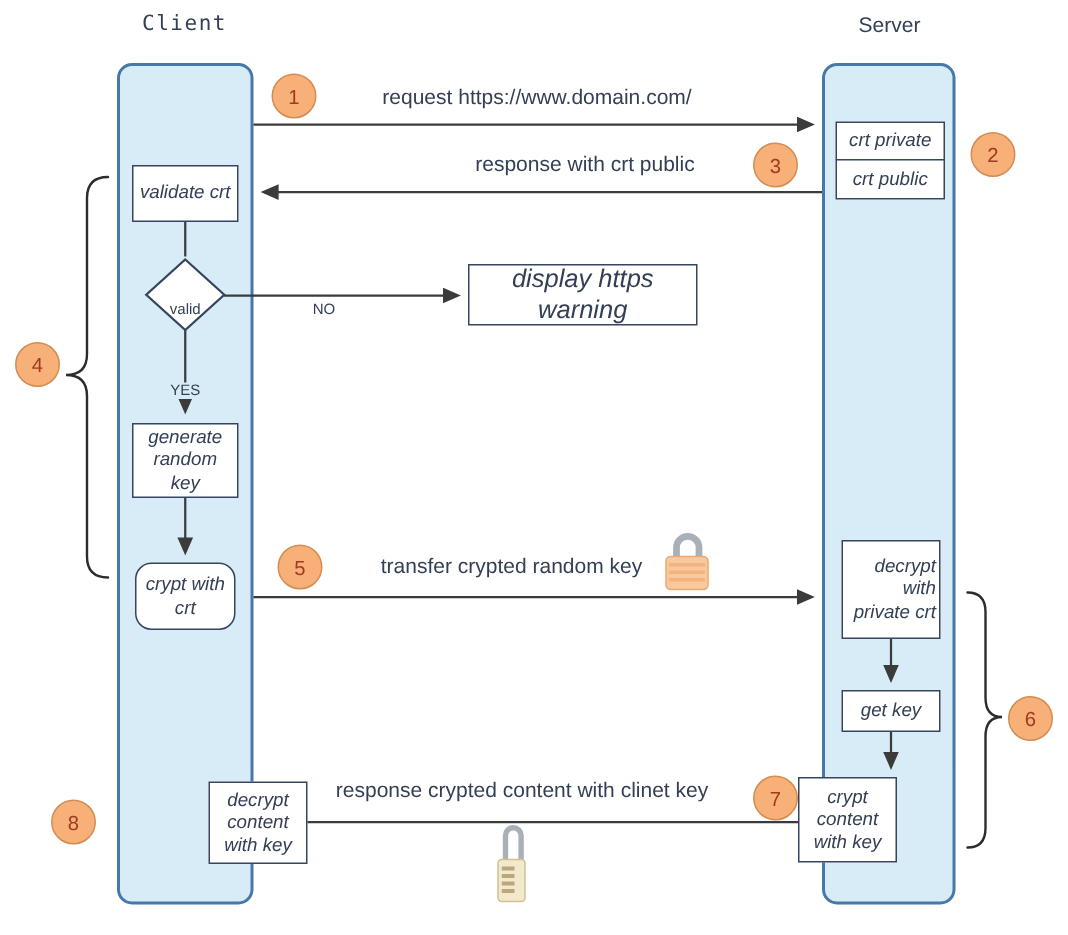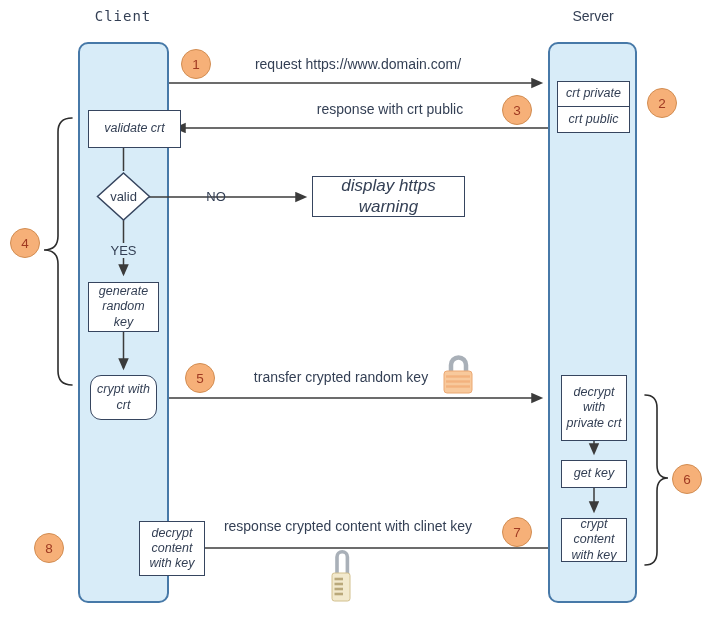--- a/index.html
+++ b/index.html
@@ -7,21 +7,21 @@
          font-family:"Liberation Sans",sans-serif;}
   .col{position:absolute;top:42px;height:561px;background:var(--columnFill,#d8ecf8);
        border:2px solid var(--columnBorder,#4779a8);border-radius:10px;box-sizing:border-box;}
   .lane-title{position:absolute;top:8px;width:90px;text-align:center;font-size:14px;
        color:var(--text,#3a4660);}
   .mono{font-family:"DejaVu Sans Mono",monospace;letter-spacing:1px;}
   .box{position:absolute;background:#fff;border:1.5px solid var(--boxBorder,#36455f);
        color:var(--text,#333f54);font-size:12.5px;line-height:1.22;display:flex;
        align-items:center;justify-content:center;text-align:center;box-sizing:border-box;padding:2px;font-style:italic;}
   .msg{position:absolute;color:var(--text,#333f54);font-size:14px;text-align:center;white-space:nowrap;}
-  .flowlabel{position:absolute;color:var(--text,#333f54);font-size:13px;text-align:center;}
+  .flowlabel{position:absolute;color:var(--text,#333f54);font-size:10px;text-align:center;margin-top:12px;}
   .badge{position:absolute;width:30px;height:30px;border-radius:50%;
        background:var(--badgeFill,#f6b078);border:1.5px solid var(--badgeBorder,#d28d52);
        color:var(--badgeText,#a03a22);display:flex;align-items:center;justify-content:center;
        font-size:13.5px;box-sizing:border-box;}
   #wires{position:absolute;left:0;top:0;width:712px;height:623px;pointer-events:none;}
   .wire{stroke:var(--arrow,#3b3b3b);stroke-width:1.5;fill:none;}
   .brace{stroke:#2c2c2c;stroke-width:1.6;fill:none;stroke-linecap:round;}
   .diamond{fill:#ffffff;stroke:var(--boxBorder,#36455f);stroke-width:1.5;}
   .yes-bg{background:var(--columnFill,#d8ecf8);}
 </style>
@@ -72,36 +72,36 @@
     <g transform="translate(331,546)">
       <path d="M6,29 v-18 a5.2,5.2 0 0 1 10.4,0 v18" fill="none" stroke="#a9b0b8" stroke-width="3.6"></path>
       <rect x="1" y="27" width="18" height="28" rx="2.5" fill="#f2e9cd" stroke="#d2c08e" stroke-width="1"></rect>
       <line x1="3.5" y1="33" x2="12" y2="33" stroke="#b9a87a" stroke-width="2.6"></line>
       <line x1="3.5" y1="38" x2="12" y2="38" stroke="#b9a87a" stroke-width="2.6"></line>
       <line x1="3.5" y1="43" x2="12" y2="43" stroke="#b9a87a" stroke-width="2.6"></line>
       <line x1="3.5" y1="48" x2="12" y2="48" stroke="#b9a87a" stroke-width="2.6"></line>
     </g>
   </svg>
 
-  <div class="box" style="left:88px;top:110px;width:93px;height:38px;">validate crt</div>
+  <div class="box" style="left:88px;top:110px;width:71px;height:38px;">validate crt</div>
   <div class="box" style="left:88px;top:282px;width:71px;height:50px;">generate random key</div>
   <div class="box" style="left:90px;top:375px;width:67px;height:45px;border-radius:11px;">crypt with crt</div>
   <div class="box" style="left:91px;top:521px;width:66px;height:55px;margin-left:48px;">decrypt content with key</div>
 
   <div class="flowlabel" style="left:98px;top:189px;width:51px;">valid</div>
   <div class="flowlabel yes-bg" style="left:105px;top:243px;width:37px;">YES</div>
   <div class="flowlabel" style="left:201px;top:189px;width:30px;">NO</div>
 
   <div class="box" style="left:312px;top:176px;width:153px;height:41px;font-size:17px;">display https warning</div>
 
   <div class="box" style="left:557px;top:81px;width:73px;height:26px;">crt private</div>
   <div class="box" style="left:557px;top:106px;width:73px;height:27px;">crt public</div>
-  <div class="box" style="left:561px;top:375px;width:66px;height:66px;">decrypt with private crt</div>
+  <div class="box" style="left:561px;top:360px;width:66px;height:66px;text-align:right;">decrypt with private crt</div>
   <div class="box" style="left:561px;top:460px;width:66px;height:28px;">get key</div>
-  <div class="box" style="left:561px;top:518px;width:66px;height:44px;">crypt content with key</div>
+  <div class="box" style="left:532px;top:518px;width:66px;height:57px;">crypt content with key</div>
 
   <div class="msg" style="left:208px;top:56px;width:300px;">request https://www.domain.com/</div>
   <div class="msg" style="left:240px;top:101px;width:300px;">response with crt public</div>
   <div class="msg" style="left:191px;top:369px;width:300px;">transfer crypted random key</div>
   <div class="msg" style="left:198px;top:518px;width:300px;">response crypted content with clinet key</div>
 
   <div class="badge" style="left:181px;top:49px;">1</div>
   <div class="badge" style="left:647px;top:88px;">2</div>
   <div class="badge" style="left:502px;top:95px;">3</div>
   <div class="badge" style="left:10px;top:228px;">4</div>

